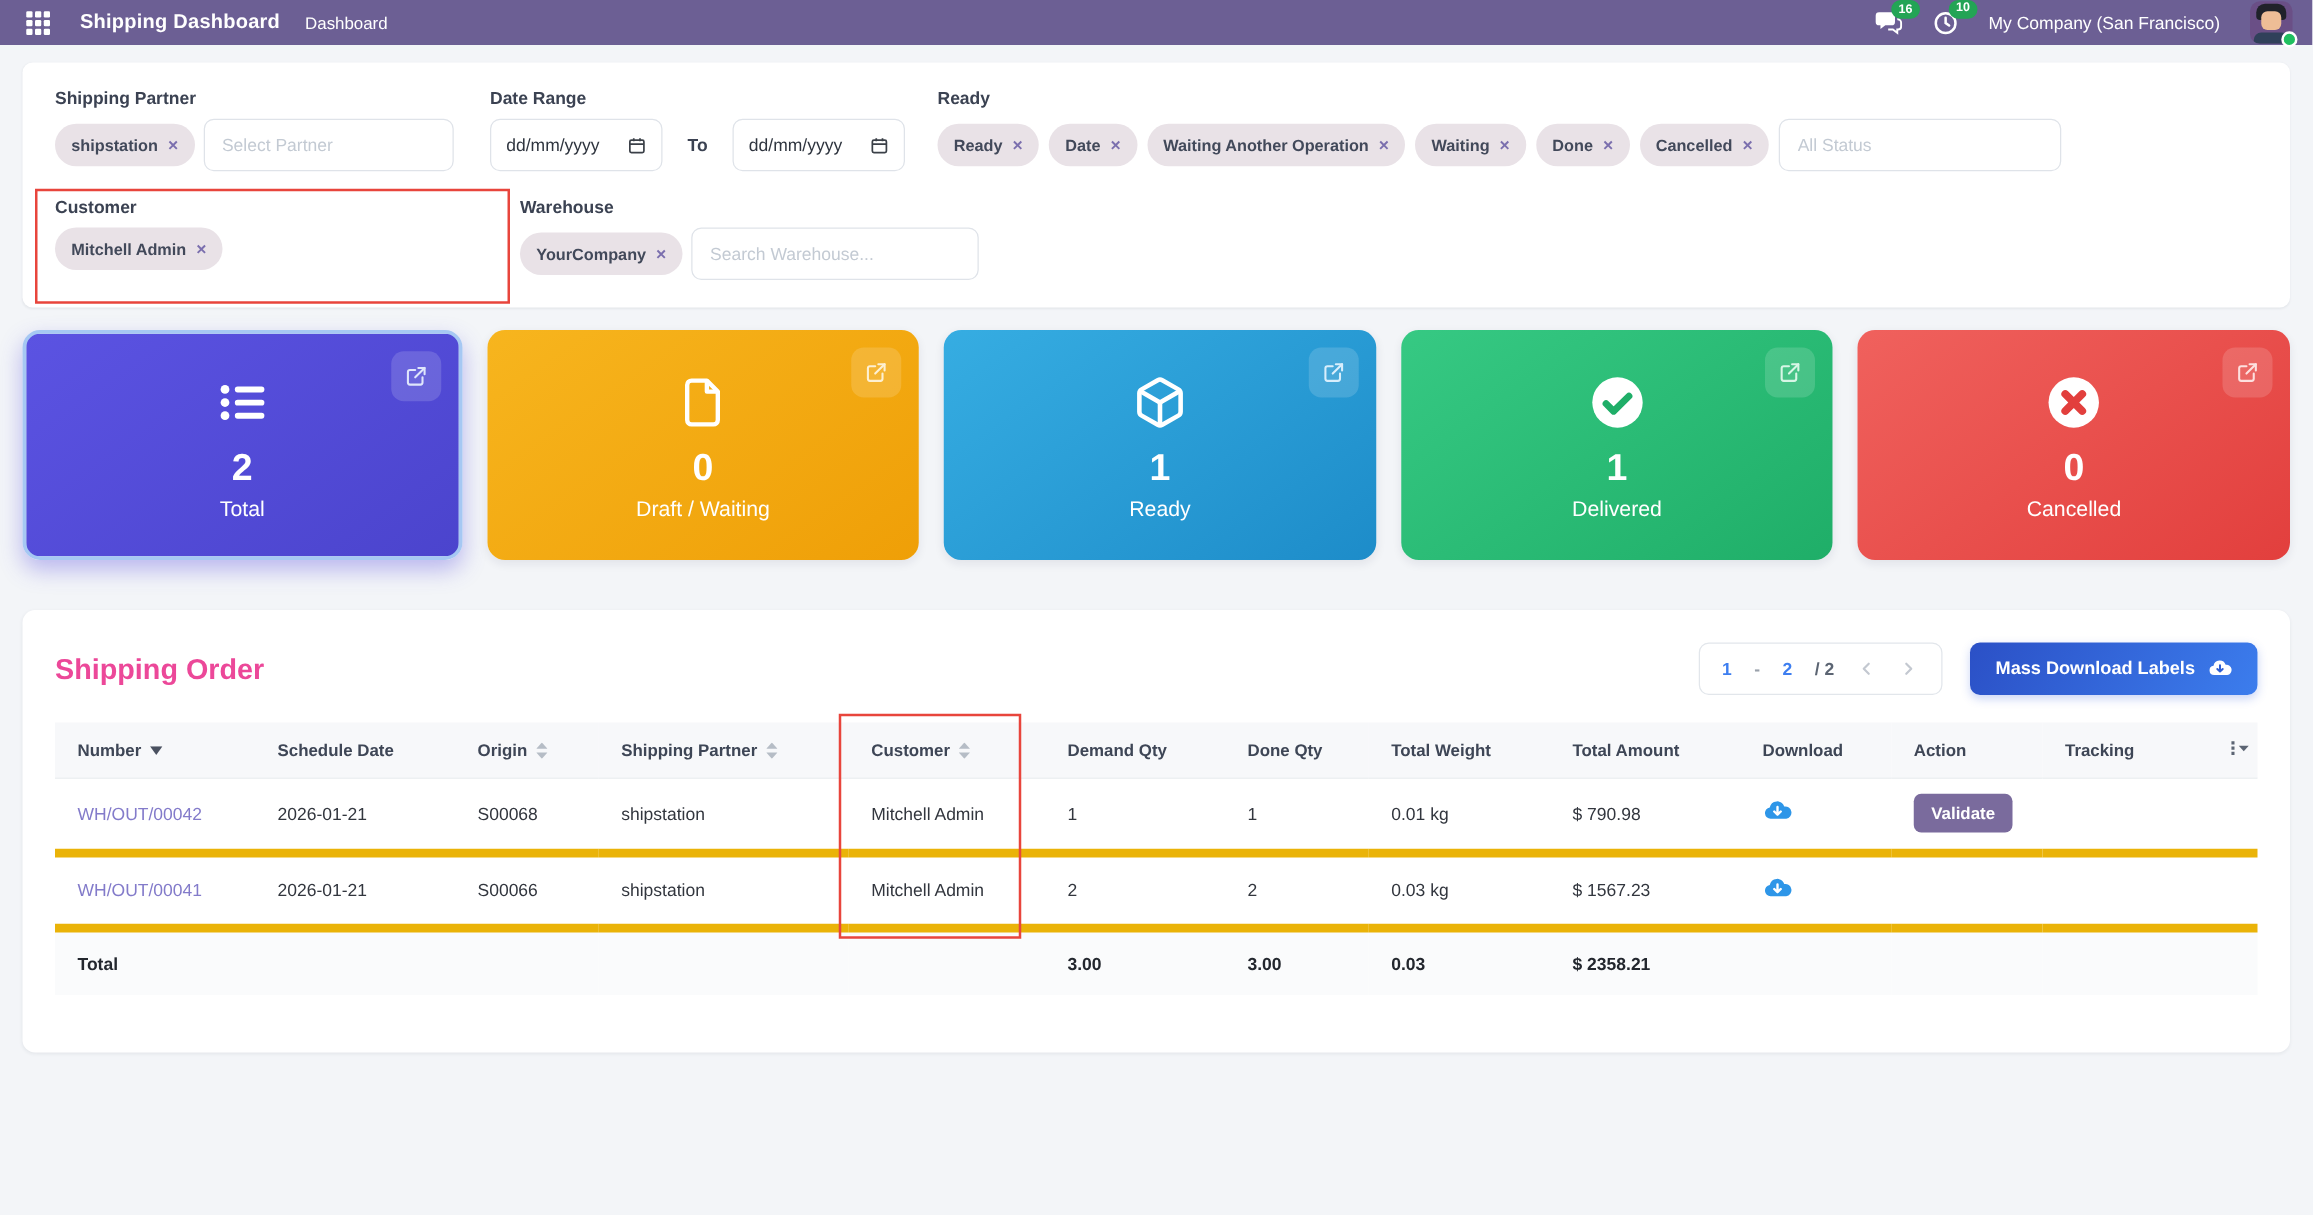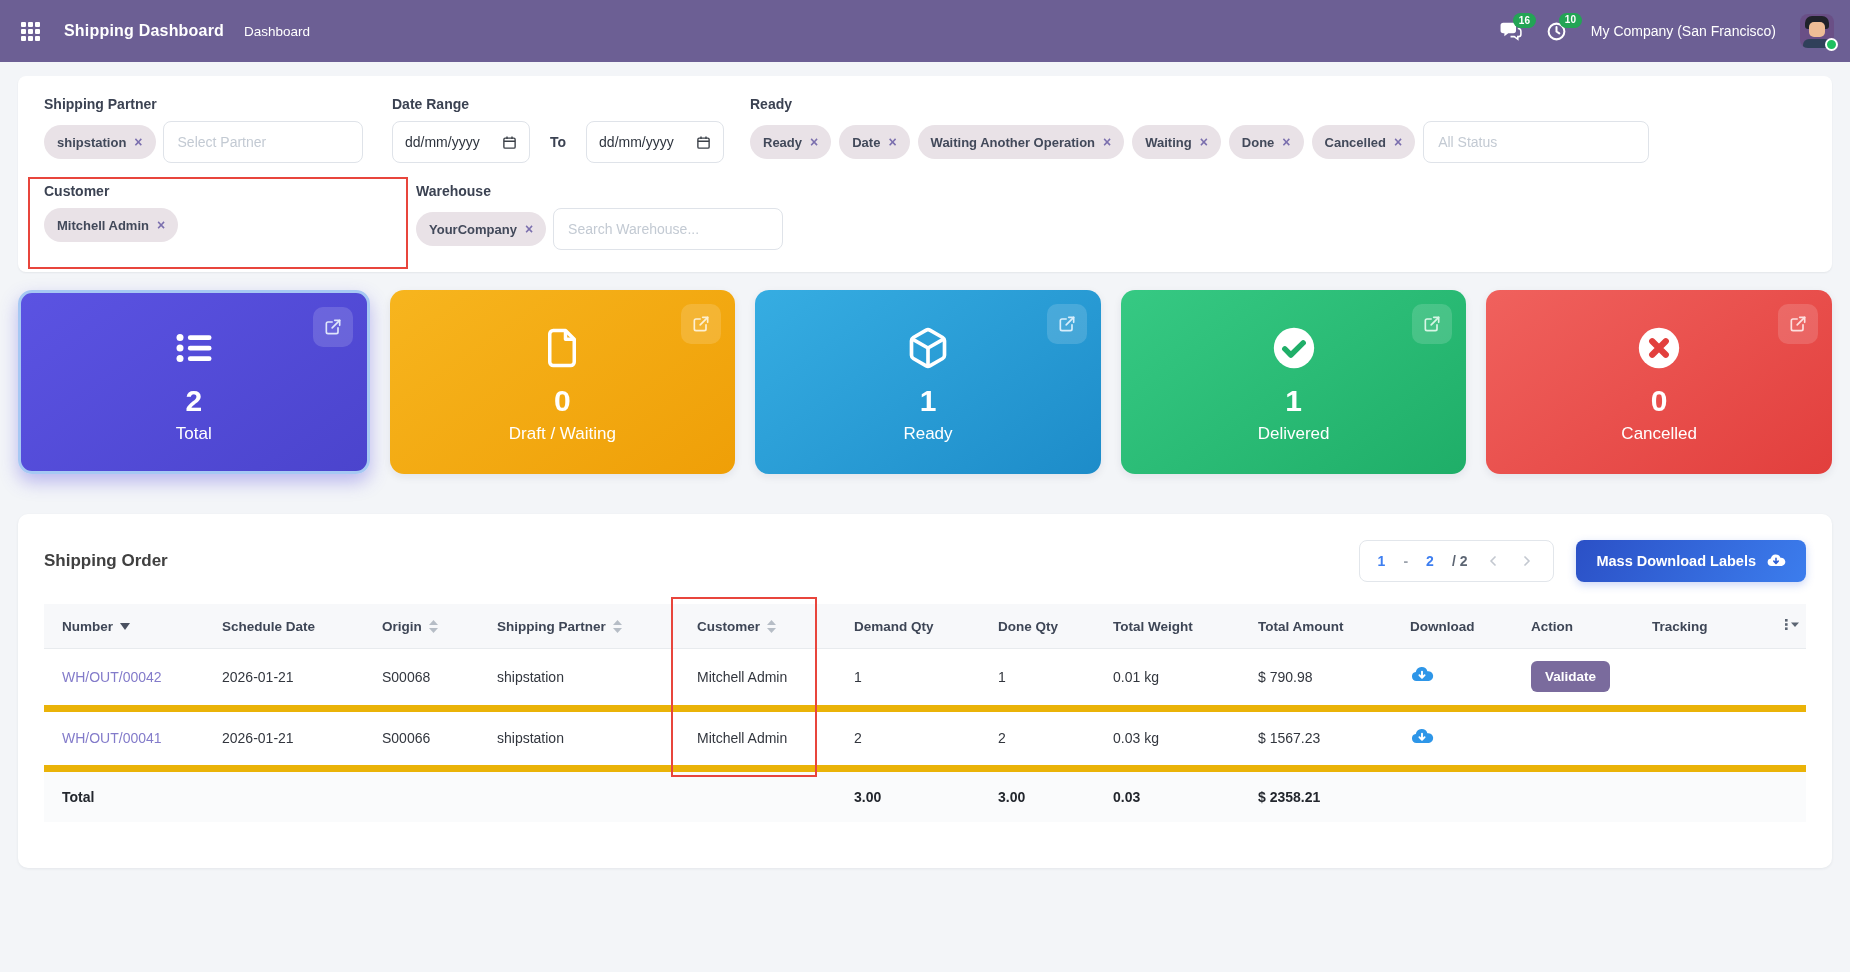--- a/index.html
+++ b/index.html
@@ -5,21 +5,21 @@
   * { box-sizing: border-box; }
   html,body { margin:0; padding:0; }
   body {
     width:1850px; height:972px;
     background:#f3f5f8;
     font-family:"Liberation Sans", sans-serif;
     overflow:hidden;
   }
 
   
-  .topbar{height:62px;background:#6c5f94;display:flex;align-items:center;justify-content:space-between;padding:0 16px;color:#fff;}
+  .topbar{height:36px;background:#6c5f94;display:flex;align-items:center;justify-content:space-between;padding:0 16px;color:#fff;}
   .topbar-left{display:flex;align-items:center;gap:20px;}
   .apps-btn{width:28px;height:28px;background:transparent;border:none;display:flex;align-items:center;justify-content:center;cursor:pointer;padding:0;}
   .grid-icon{display:grid;grid-template-columns:repeat(3,5px);grid-auto-rows:5px;gap:2px;}
   .grid-icon i{background:#fff;border-radius:1px;display:block;}
   .app-title{font-size:16px;font-weight:700;letter-spacing:.2px;}
   .menu-item{font-size:13.5px;cursor:pointer;}
   .topbar-right{display:flex;align-items:center;gap:24px;}
   .icon-badge-wrap{position:relative;display:flex;cursor:pointer;}
   .tb-badge{position:absolute;top:-8px;left:13px;background:#23a455;color:#fff;font-size:10px;font-weight:700;border-radius:10px;padding:1.5px 6px;line-height:1.2;}
   .company{font-size:14px;cursor:pointer;}
@@ -62,21 +62,21 @@
   .kpi-total.selected{border:3px solid #a6c8f3;box-shadow:0 8px 18px rgba(80,70,220,.35);}
   .kpi-draft{background:linear-gradient(145deg,#f7b51e,#ef9f07);}
   .kpi-ready{background:linear-gradient(145deg,#36ade2,#1d8cc9);}
   .kpi-delivered{background:linear-gradient(145deg,#36c983,#1fae68);}
   .kpi-cancelled{background:linear-gradient(145deg,#f0615d,#e23f3d);}
   .ext-box{position:absolute;top:14px;right:14px;width:40px;height:40px;border-radius:10px;background:rgba(255,255,255,.15);display:flex;align-items:center;justify-content:center;cursor:pointer;}
 
   
   .orders-card{margin:40px 18px 0;background:#fff;border-radius:10px;padding:26px 26px 46px;box-shadow:0 1px 3px rgba(30,40,60,.07);}
   .orders-head{display:flex;align-items:center;justify-content:space-between;}
-  .orders-title{font-size:17px;font-weight:700;color:#404040;}
+  .orders-title{font-size:23px;font-weight:700;color:#ec4899;}
   .head-right{display:flex;align-items:center;gap:22px;}
   .pager{display:flex;align-items:center;gap:18px;height:42px;border:1px solid #e2e6eb;border-radius:8px;padding:0 18px;font-size:14px;font-weight:700;background:#fff;}
   .pager .pnum{color:#3d7ef0;cursor:pointer;}
   .pager .psep{color:#9aa1ab;font-weight:600;}
   .pager .ptotal{color:#5c6573;font-weight:600;}
   .pager .chev{display:flex;cursor:pointer;}
   .mass-btn{display:flex;align-items:center;gap:10px;height:42px;border:none;border-radius:8px;padding:0 20px;background:linear-gradient(120deg,#2b50c6,#3c7ded);color:#fff;font-size:14.5px;font-weight:700;cursor:pointer;font-family:inherit;box-shadow:0 3px 8px rgba(50,90,220,.25);}
 
   .table-wrap{position:relative;margin-top:22px;}
   table{width:100%;border-collapse:collapse;table-layout:fixed;}

